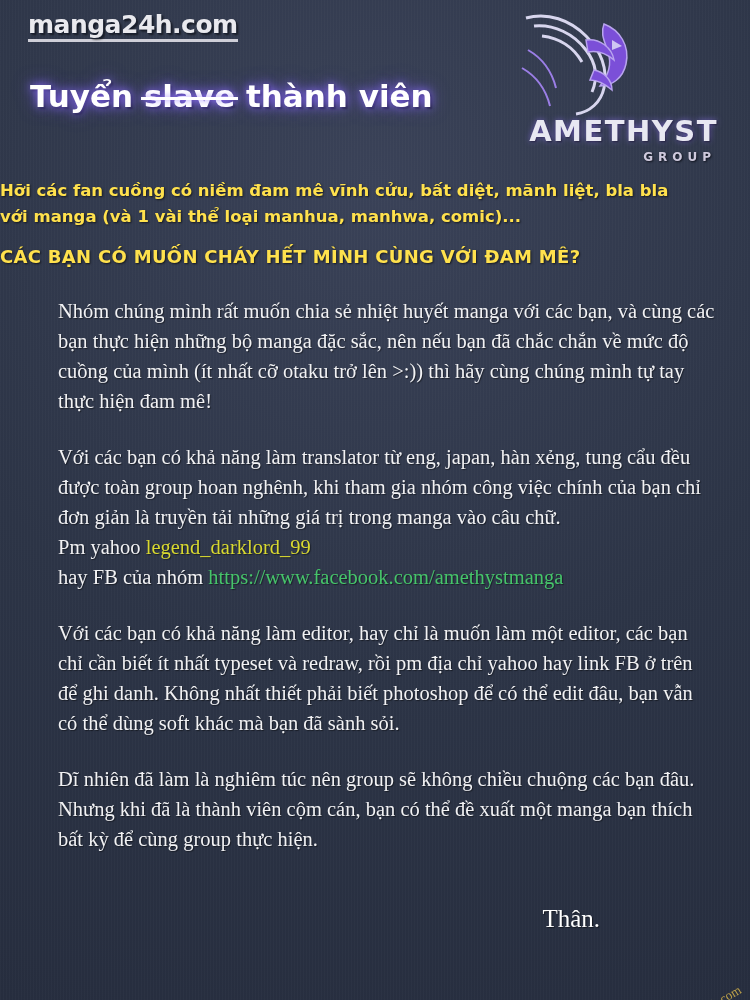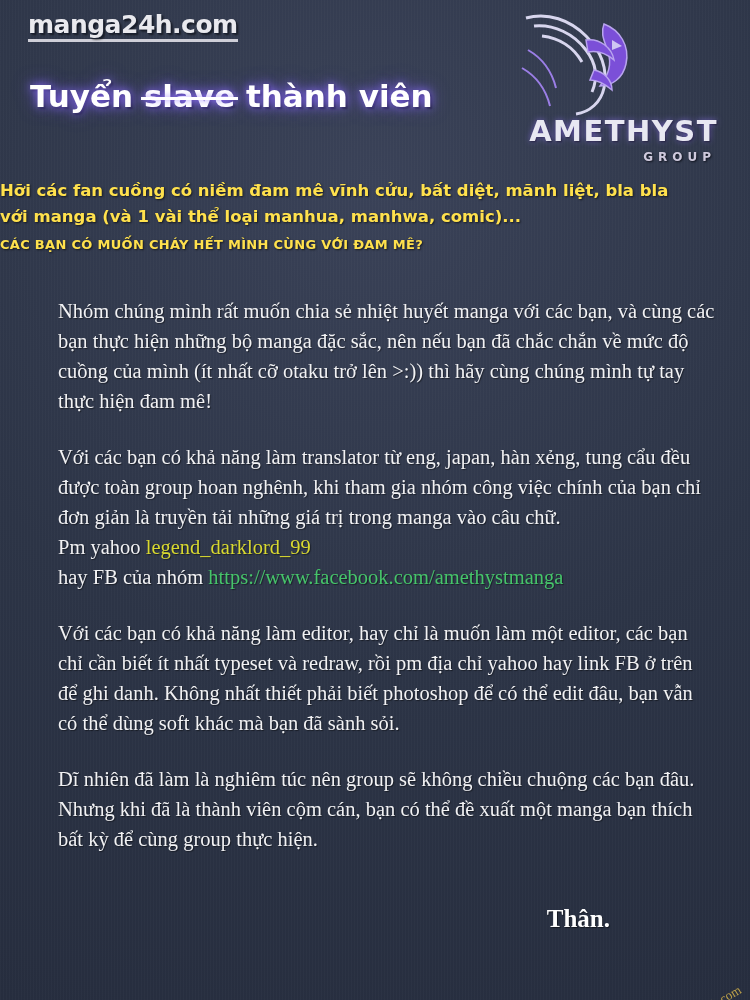--- a/index.html
+++ b/index.html
@@ -125,23 +125,23 @@
     top: 178px;
     font-family: "DejaVu Sans", sans-serif;
     font-weight: bold;
     color: #ffe14d;
     font-size: 16.5px;
     line-height: 26px;
     text-shadow: 1px 1px 2px rgba(0,0,0,.6);
   }
   #intro .q {
     display: block;
-    font-size: 13px;
+    font-size: 18px;
     letter-spacing: .3px;
-    margin-top: 2px;
+    margin-top: 14px;
   }
 
   
   #body-text {
     position: absolute;
     left: 42px;
     right: 34px;
     top: 296px;
     font-family: "Liberation Serif", serif;
     font-size: 20.5px;
@@ -150,27 +150,26 @@
     text-shadow: 1px 1px 1px rgba(0,0,0,.45);
   }
   #body-text p {
     margin: 0 0 26px 16px;
   }
   .lnk-yellow { color: #d9d930; }
   .lnk-green  { color: #46c46a; }
 
   #sign-off {
     position: absolute;
-    right: 140px;
+    right: 150px;
     top: 905px;
     font-family: "Liberation Serif", serif;
     font-size: 25px;
     color: #ffffff;
     text-shadow: 1px 1px 1px rgba(0,0,0,.5);
-    font-weight: bold;
   }
 
   
   #corner-watermark {
     position: absolute;
     right: 6px;
     bottom: 4px;
     font-family: "Liberation Serif", serif;
     font-size: 13px;
     color: #d6b44a;

